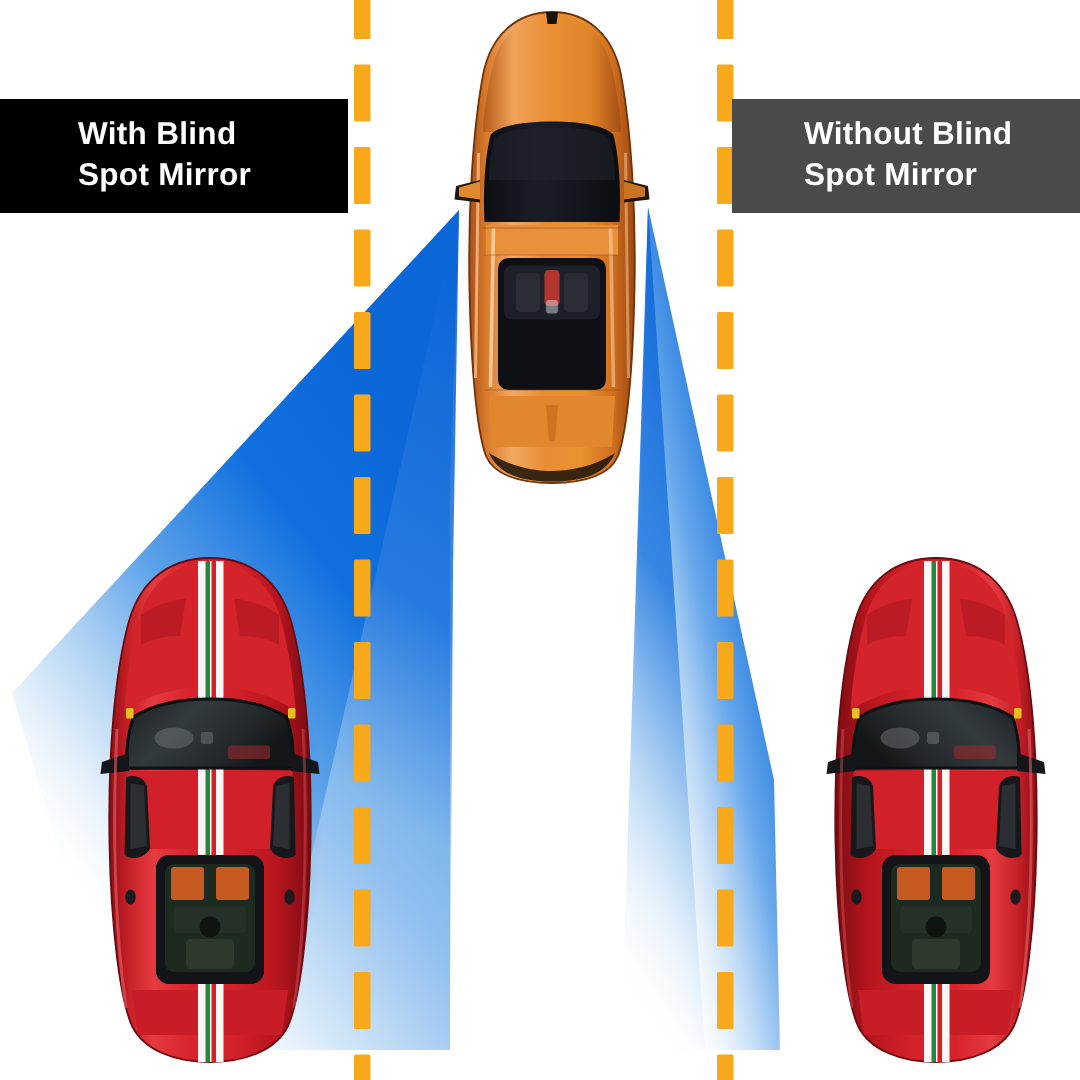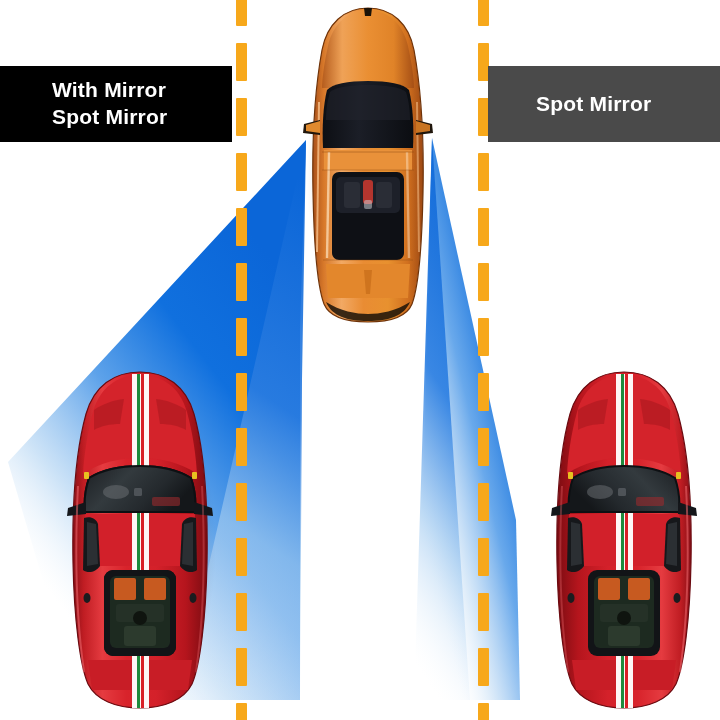--- a/index.html
+++ b/index.html
@@ -357,21 +357,22 @@
       <rect x="28" y="106" width="5" height="7" rx="1" fill="#e8c020"></rect>
       <rect x="136" y="106" width="5" height="7" rx="1" fill="#e8c020"></rect>
       <ellipse cx="31" cy="232" rx="3.5" ry="5" fill="#1a1c1f"></ellipse>
       <ellipse cx="137" cy="232" rx="3.5" ry="5" fill="#1a1c1f"></ellipse>
       <path d="M22 120 C19 180 20 250 28 306" stroke="#f06a6f" stroke-width="2" fill="none" opacity="0.35"></path>
       <path d="M146 120 C149 180 148 250 140 306" stroke="#f06a6f" stroke-width="2" fill="none" opacity="0.55"></path>
     </svg>
   </div>
 
   <div id="label-left" class="label-box" style="background: rgb(0, 0, 0); color: rgb(255, 255, 255);">
-    <span class="ln">With Mirror</span>
+    <span class="ln">With Blind</span>
     <span class="ln">Spot Mirror</span>
   </div>
 
   <div id="label-right" class="label-box" style="background: rgb(74, 74, 74); color: rgb(255, 255, 255);">
+    <span class="ln">Without Blind</span>
     <span class="ln">Spot Mirror</span>
   </div>
 
 </div>
 
 </body></html>

